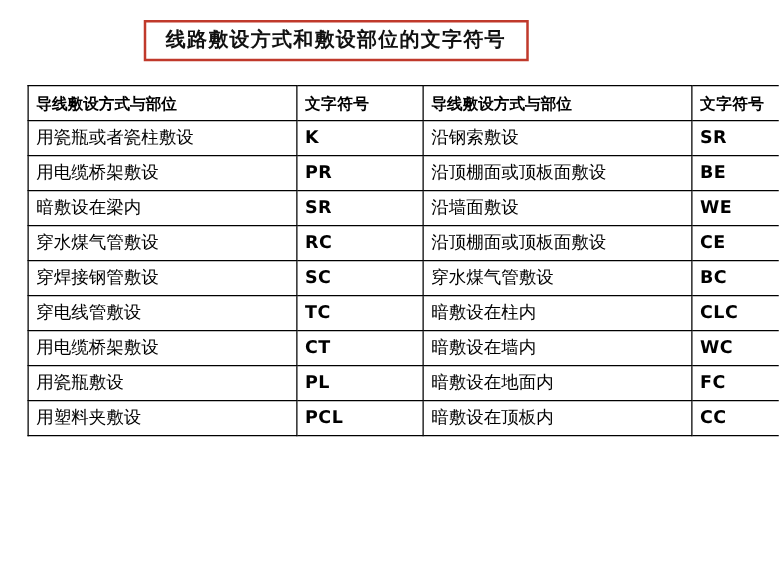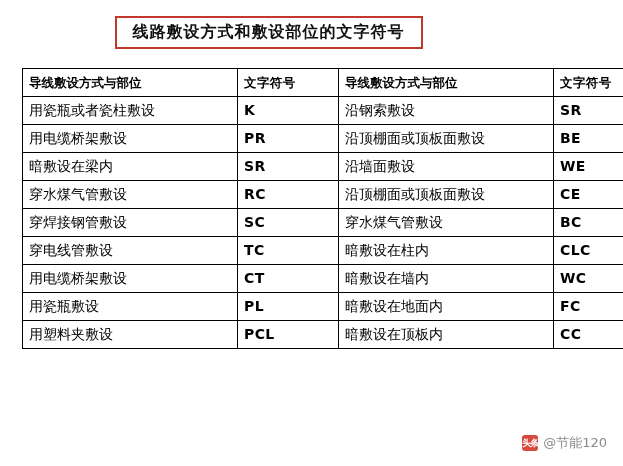--- a/index.html
+++ b/index.html
@@ -159,18 +159,14 @@
       </tr>
       <tr>
         <td class="col-desc">用塑料夹敷设</td>
         <td class="col-sym">PCL</td>
         <td class="col-desc2">暗敷设在顶板内</td>
         <td class="col-sym2">CC</td>
       </tr>
     </tbody>
   </table>
 
-  <div class="watermark">
-    <span class="wm-logo">头条</span>
-    <span class="wm-text">@节能120</span>
-  </div>
 
 </div>
 
 </body></html>

